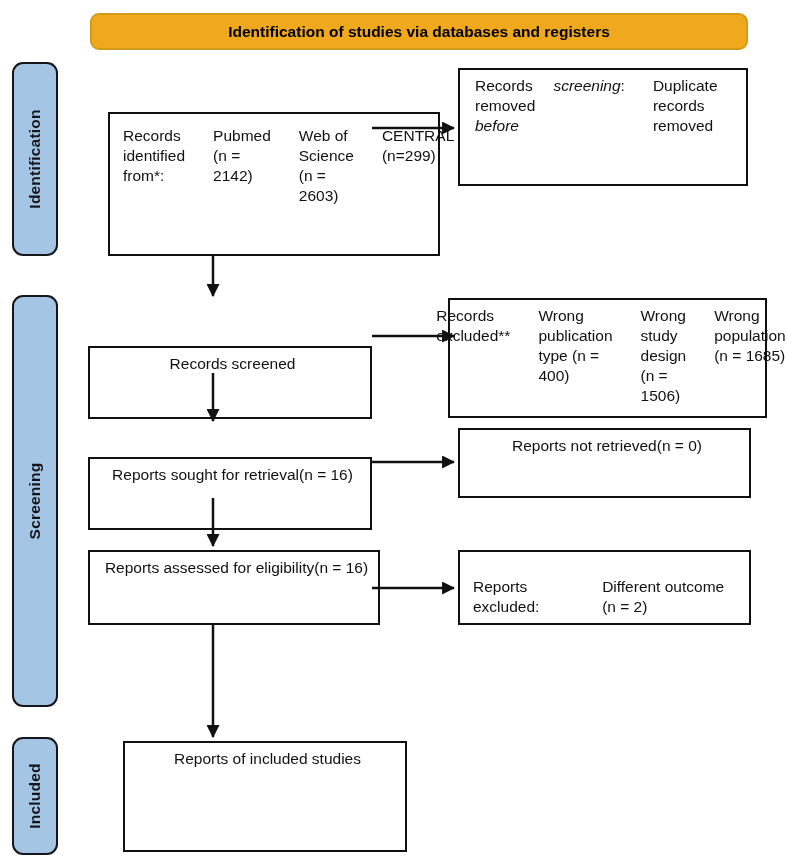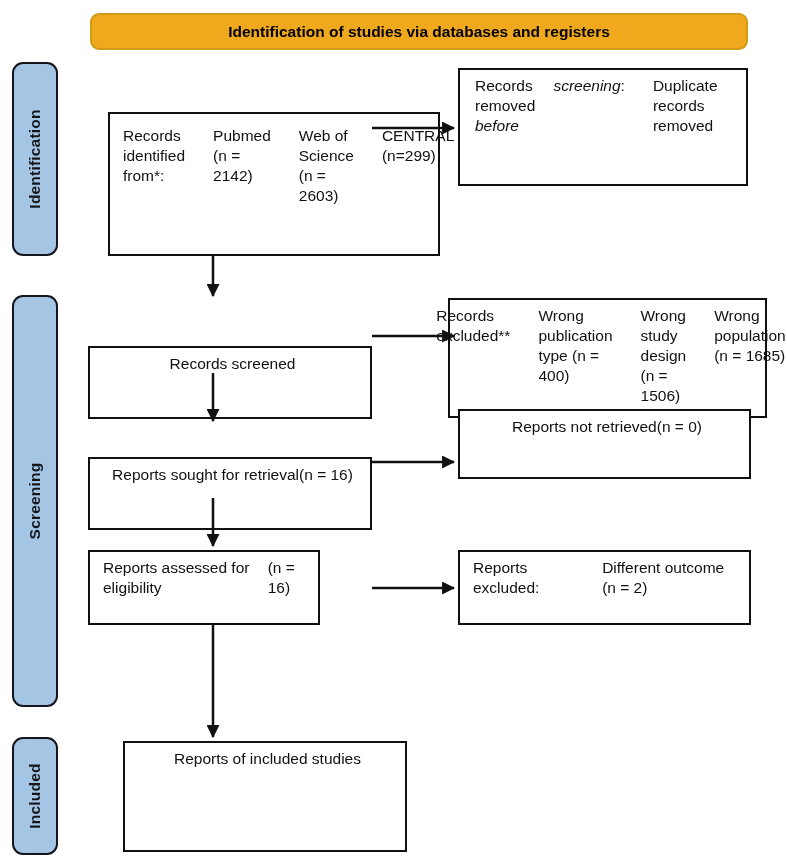--- a/index.html
+++ b/index.html
@@ -88,21 +88,21 @@
 
   <div class="box" style="left:88px;top:300px;width:284px;height:73px;margin-top:46px;">
     <div class="line">Records screened</div>
   </div>
 
   <div class="box" style="left:88px;top:425px;width:284px;height:73px;margin-top:32px;">
     <div class="line">Reports sought for retrieval</div>
     <div class="line">(n = 16)</div>
   </div>
 
-  <div class="box" style="left:88px;top:550px;width:232px;height:75px;">
+  <div class="box" style="left:88px;top:550px;width:292px;height:75px;">
     <div class="line">Reports assessed for eligibility</div>
     <div class="line">(n = 16)</div>
   </div>
 
   <div class="box" style="left:88px;top:741px;width:284px;height:111px;margin-left:35px;">
     <div class="line">Reports of included studies</div>
   </div>
 
   <div class="box" style="left:458px;top:68px;width:290px;height:118px;padding-left:15px;">
     <div class="line"><span>Records removed </span><em>before</em></div>
@@ -110,26 +110,26 @@
     <div class="line indent">Duplicate records removed</div>
   </div>
 
   <div class="box" style="left:448px;top:298px;width:319px;height:120px;padding-left:15px;">
     <div class="line">Records excluded**</div>
     <div class="line indent">Wrong publication type (n = 400)</div>
     <div class="line indent">Wrong study design (n = 1506)</div>
     <div class="line indent">Wrong population (n = 1685)</div>
   </div>
 
-  <div class="box" style="left:458px;top:409px;width:293px;height:70px;padding-left:13px;">
+  <div class="box" style="left:458px;top:428px;width:293px;height:70px;padding-left:13px;">
     <div class="line">Reports not retrieved</div>
     <div class="line">(n = 0)</div>
   </div>
 
-  <div class="box" style="left:458px;top:550px;width:293px;height:75px;">
+  <div class="box" style="left:458px;top:550px;width:293px;height:75px;align-items:flex-end;">
     <div class="line">Reports excluded:</div>
     <div class="line indent">Different outcome (n = 2)</div>
   </div>
 
   <svg class="arrows" viewBox="0 0 787 868">
     <defs>
       <marker id="ah" viewBox="0 0 12 12" refX="11" refY="6" markerWidth="13" markerHeight="13" markerUnits="userSpaceOnUse" orient="auto">
         <path d="M0,0 L12,6 L0,12 Z" fill="#111111"></path>
       </marker>
     </defs>

